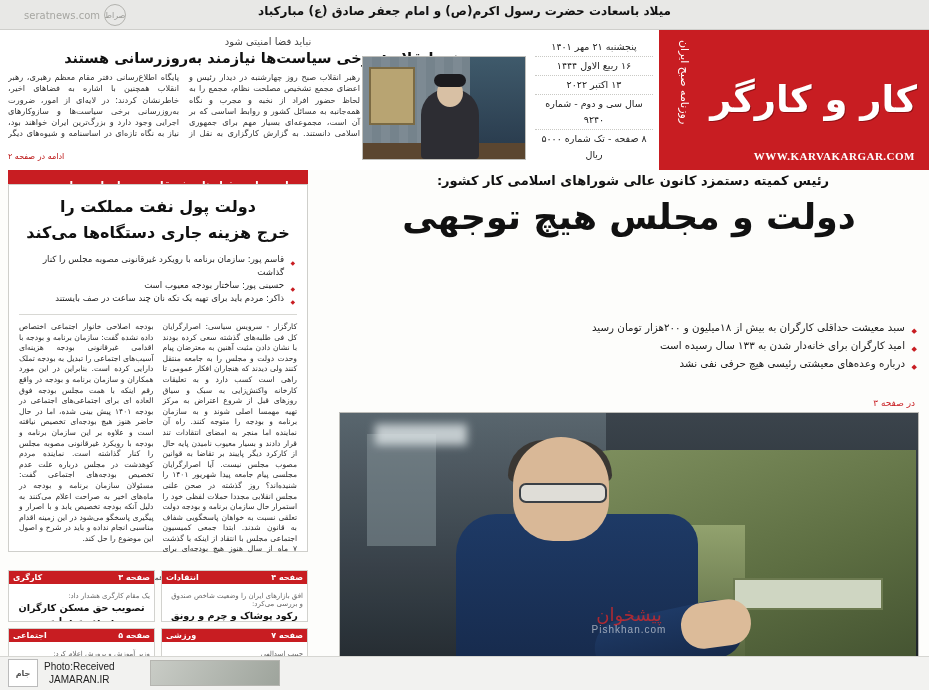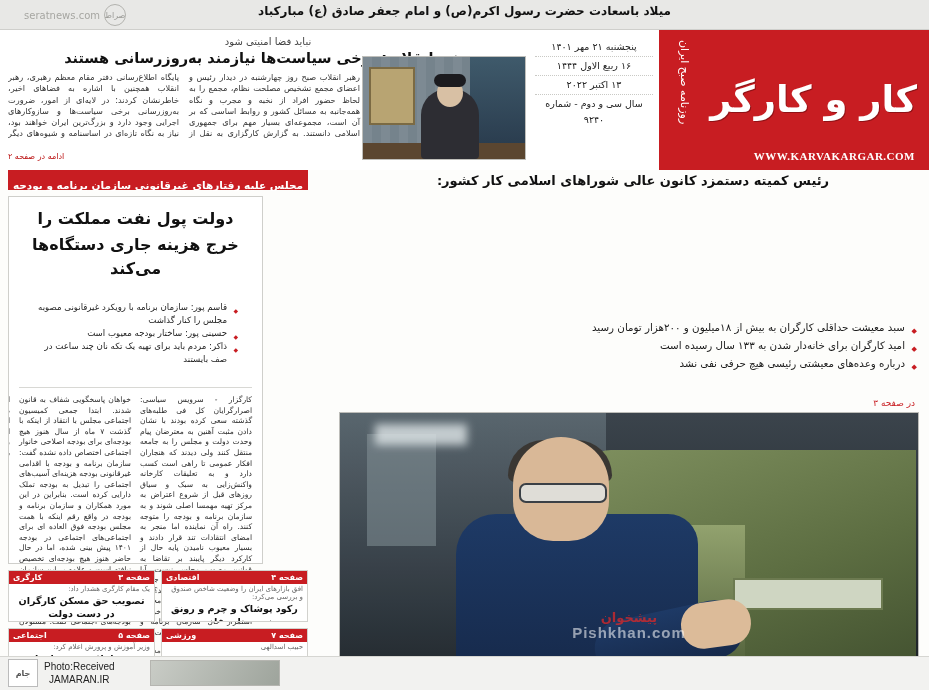--- a/index.html
+++ b/index.html
@@ -152,36 +152,36 @@
     position: absolute; right: 0; top: 4px;
   }
   .bullets ul { margin: 0; padding: 0; }
   .page-ref {
     position: absolute; top: 398px; right: 14px;
     font-size: 9px; color: #c81d22; direction: rtl;
   }
 
   
   .left-box {
-    position: absolute; top: 196px; left: 8px; width: 255px; height: 368px;
+    position: absolute; top: 184px; left: 8px; width: 300px; height: 368px;
     border: 1px solid #cfcfcb; background: #fff;
     direction: rtl;
   }
   .lb-title {
     text-align: center; font-size: 16px; font-weight: bold; color: #111;
     line-height: 24px; padding: 10px 10px 2px;
   }
   .lb-subs {
     padding: 6px 12px 6px; font-size: 8.6px; color: #222; line-height: 13px;
   }
   .lb-subs li { list-style: none; position: relative; padding-right: 11px; }
   .lb-subs li:before {
     content: "◆"; color: #c81d22; font-size: 6px; position: absolute; right: 0; top: 3px;
   }
-  .lb-subs ul { margin: 12px; padding: 0; }
+  .lb-subs ul { margin: 0; padding: 0; }
   .lb-rule { height:1px; background:#d8d8d4; margin: 3px 10px; }
   .lb-body {
     padding: 4px 10px 6px; font-size: 7.6px; color: #2a2a2a;
     line-height: 10.6px; text-align: justify;
     column-count: 2; column-gap: 9px;
     height: 255px; overflow: hidden;
   }
   .lb-sig { font-size: 7.6px; color: #444; text-align:center; padding-bottom:4px; }
 
   
@@ -220,46 +220,46 @@
     transform: rotate(-12deg); }
   .ph-hand { position:absolute; left:59%; bottom:12%; width:70px; height:46px;
     background:#dcbb99; border-radius: 22px; transform: rotate(-8deg); }
   .ph-caption {
     position: absolute; right: 6px; bottom: 5px;
     font-size: 8.5px; color: #fff; direction: rtl;
     text-shadow: 0 0 3px #000;
   }
   .ph-wm {
     position: absolute; left: 50%; transform: translateX(-50%);
-    bottom: 38px; color: rgba(255,255,255,.55);
-    font-size: 15px; font-weight: bold; letter-spacing: 1px;
+    bottom: 44px; color: rgba(255,255,255,.55);
+    font-size: 10px; font-weight: normal; letter-spacing: 1px;
     font-family: "Liberation Sans", sans-serif;
   }
   .ph-wm2 {
     position: absolute; left: 50%; transform: translateX(-50%);
     bottom: 54px; color: rgba(220,40,40,.75);
-    font-size: 13px; font-weight: bold; direction: rtl;
+    font-size: 18px; font-weight: normal; direction: rtl;
   }
 
   
   .teasers {
     position: absolute; left: 8px; top: 570px; width: 300px; height: 112px;
   }
   .tz {
     position: absolute; width: 147px; height: 52px;
     border: 1px solid #d2d2ce; background: #fff; direction: rtl;
     overflow: hidden;
   }
   .tz .tz-head {
     height: 13px; background: #c81d22; color: #fff;
     font-size: 8px; font-weight: bold;
     display: flex; justify-content: space-between; align-items: center;
     padding: 0 4px;
   }
-  .tz .tz-line { font-size: 7px; color: #666; padding: 1px 4px 0; }
+  .tz .tz-line { font-size: 7px; color: #666; padding: 8px 4px 0; }
   .tz .tz-title {
     font-size: 9.6px; font-weight: bold; color: #111;
     line-height: 13px; padding: 1px 5px; text-align: center;
   }
   .tz-a { right: 0;   top: 0; }
   .tz-b { right: 153px; top: 0; }
   .tz-c { right: 0;   top: 58px; }
   .tz-d { right: 153px; top: 58px; }
 
   
@@ -304,20 +304,21 @@
       <div class="logo-side">روزنامه صبح ایران</div>
       <div class="logo-title">کار و کارگر</div>
       <div class="logo-url">WWW.KARVAKARGAR.COM</div>
     </div>
 
     <div class="dateblock">
       <div>پنجشنبه ۲۱ مهر ۱۴۰۱</div>
       <div>۱۶ ربیع الاول ۱۴۴۴</div>
       <div>۱۳ اکتبر ۲۰۲۲</div>
       <div>سال سی و دوم - شماره ۹۲۴۰</div>
+      <div>۸ صفحه - تک شماره ۵۰۰۰ ریال</div>
     </div>
 
     <div class="lead-top">
       <div class="kicker">نباید فضا امنیتی شود</div>
       <div class="lead-title">رهبر انقلاب: برخی سیاست‌ها نیازمند به‌روزرسانی هستند</div>
       <div class="lead-photo">
         <div class="lp-wall"></div>
         <div class="lp-curtain"></div>
         <div class="lp-frame"></div>
         <div class="lp-desk"></div>
@@ -329,20 +330,21 @@
       <div class="lead-more">ادامه در صفحه ۲</div>
     </div>
   </div>
 
   <div class="headline-strip">
     <div class="strip-right">رئیس کمیته دستمزد کانون عالی شوراهای اسلامی کار کشور:</div>
     <div class="strip-left-red">مجلس علیه رفتارهای غیرقانونی سازمان برنامه و بودجه</div>
   </div>
 
   <div class="main-head">
+    <div class="h1">دولت و مجلس هیچ توجهی</div>
   </div>
 
   <div class="bullets">
     <ul>
       <li>سبد معیشت حداقلی کارگران به بیش از ۱۸میلیون و ۲۰۰هزار تومان رسید</li>
       <li>امید کارگران برای خانه‌دار شدن به ۱۳۳ سال رسیده است</li>
       <li>درباره وعده‌های معیشتی رئیسی هیچ حرفی نفی نشد</li>
     </ul>
   </div>
   <div class="page-ref">در صفحه ۳</div>
@@ -377,21 +379,21 @@
     <div class="ph-hand"></div>
     <div class="ph-wm2">پیشخوان</div>
     <div class="ph-wm">Pishkhan.com</div>
     <div class="ph-caption">کارگزار - مهدی عتیق</div>
   </div>
 
   <div class="teasers">
     <div class="tz tz-a">
       <div class="tz-head">
         <span>صفحه ۴</span>
-        <span>اقتصادی</span>
+        <span>انتقادات</span>
       </div>
       <div class="tz-line">افق بازارهای ایران را وضعیت شاخص صندوق و بررسی می‌کرد:</div>
       <div class="tz-title">رکود پوشاک و چرم و رونق برخی صنایع فلزی در شهریورماه</div>
     </div>
 
     <div class="tz tz-b">
       <div class="tz-head">
         <span>صفحه ۳</span>
         <span>کارگری</span>
       </div>

